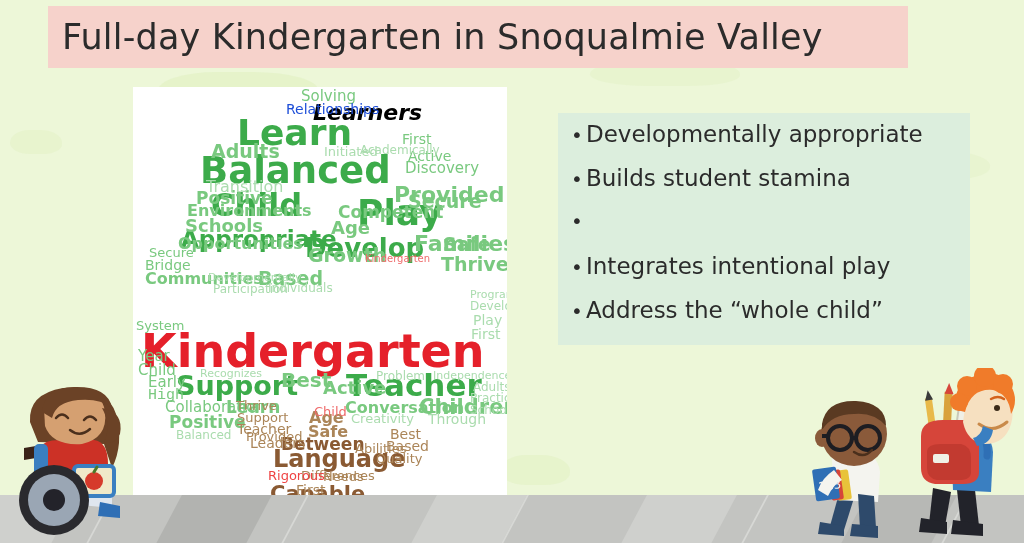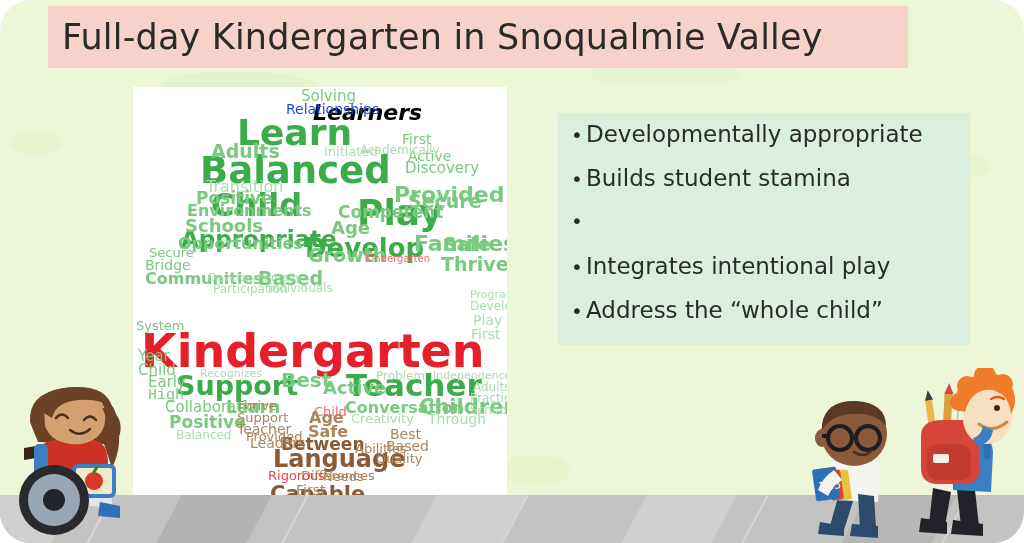--- a/index.html
+++ b/index.html
@@ -7,21 +7,20 @@
     padding: 0;
     background: #ffffff;
   }
   .slide {
     position: relative;
     width: 1024px;
     height: 543px;
     overflow: hidden;
     background: #edf7d8;
     font-family: "DejaVu Sans", sans-serif;
-    border-radius: 31px;
   }
 
   
   .cloud {
     position: absolute;
     background: #e4f2c8;
     border-radius: 40% 45% 38% 42% / 60% 58% 45% 50%;
     opacity: 0.85;
   }
   .cloud.c1 { left: 158px; top: 72px;  width: 160px; height: 34px; }

